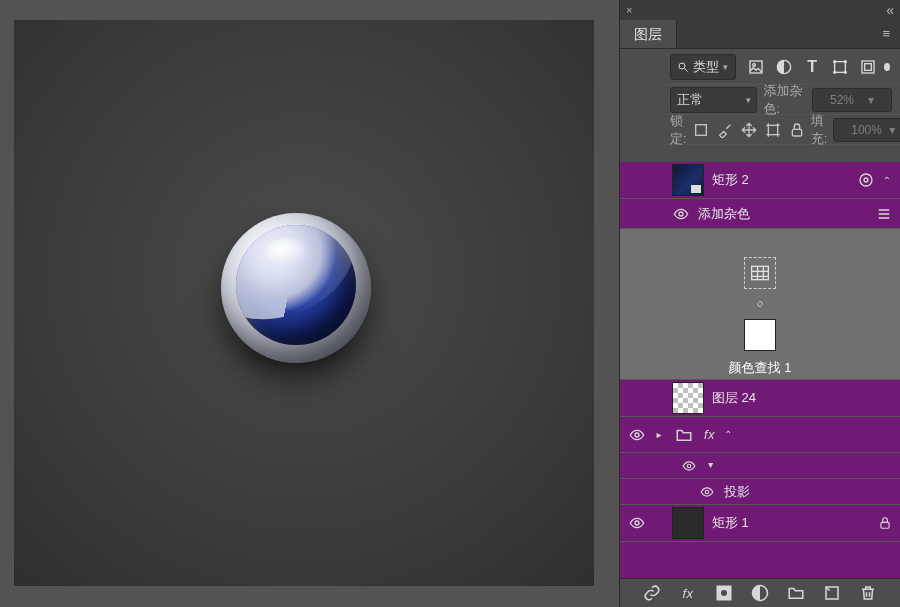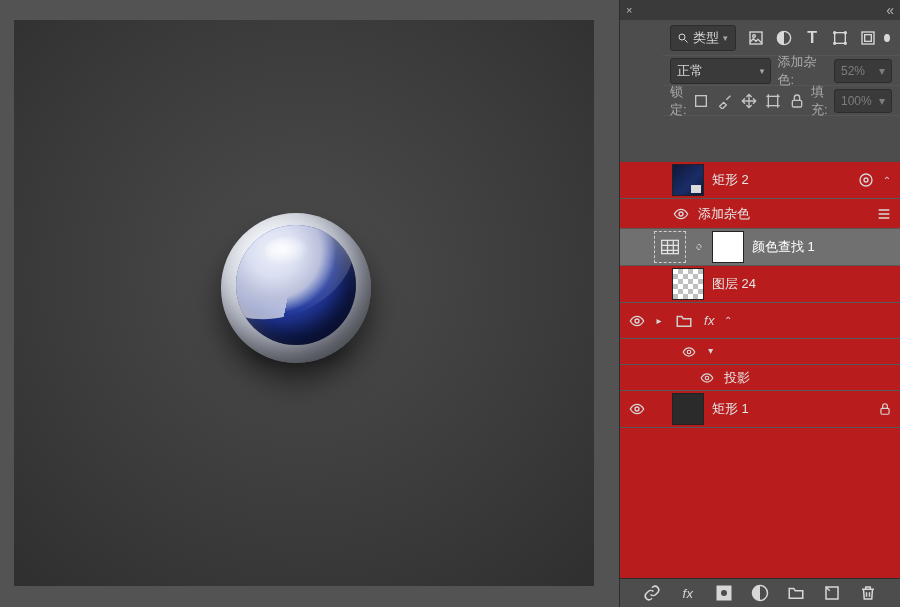--- a/index.html
+++ b/index.html
@@ -172,53 +172,54 @@
   }
   .dot {
     width: 8px; height: 8px; border-radius: 50%; background: #d8d8d8;
     margin-left: auto; margin-right: 2px;
   }
   .label { color: #a9a9a9; }
   .value-box {
     display: flex;
     align-items: center;
     height: 22px;
-    padding: 0 6px;
+    padding: 0 17px;
     background: #3a3a3a;
     border: 1px solid #2c2c2c;
     border-radius: 3px;
     color: #7e7e7e;
     font-size: 12px;
     gap: 2px;
     min-width: 44px;
     justify-content: space-between;
   }
   .lock-icons { display: flex; gap: 8px; align-items: center; color: #c5c5c5; }
   .lock-icons svg { width: 16px; height: 16px; }
   .layers {
     position: absolute;
     top: 162px; 
     left: 0; right: 0;
     bottom: 28px;
     overflow: hidden;
-    background: #b91c1c;
+    background: #701a75;
   }
   .layer {
     display: flex;
     align-items: center;
     min-height: 36px;
     padding: 2px 8px;
     gap: 8px;
     border-bottom: 1px solid #585858;
     box-sizing: border-box;
     color: #e5e5e5;
   }
   .layer.sel {
     background: #707070;
     color: #ffffff;
+    flex-direction: column;
   }
   .eye {
     width: 18px; height: 18px;
     display: flex; align-items: center; justify-content: center;
     color: #d7d7d7;
   }
   .eye.off { color: transparent; }
   .chev-toggle {
     width: 10px; color: #d7d7d7; font-size: 10px;
     display: inline-flex; justify-content: center;
@@ -294,20 +295,24 @@
     </div>
   </div>
 
   <div class="panel">
 
     <div class="panel-chrome">
       <span class="x">×</span>
       <span class="opts">«</span>
     </div>
 
+    <div class="tabs">
+      <div class="tab">图层</div>
+      <div class="hamburger">≡</div>
+    </div>
 
     <div class="row filter-row">
       <div class="select type-select">
         <svg width="12" height="12" viewBox="0 0 24 24" fill="none" stroke="#d8d8d8" stroke-width="2">
             <circle cx="10" cy="10" r="6"></circle>
             <line x1="15" y1="15" x2="21" y2="21"></line>
           </svg>
         <span>类型</span>
         <span class="chev">▾</span>
       </div>

